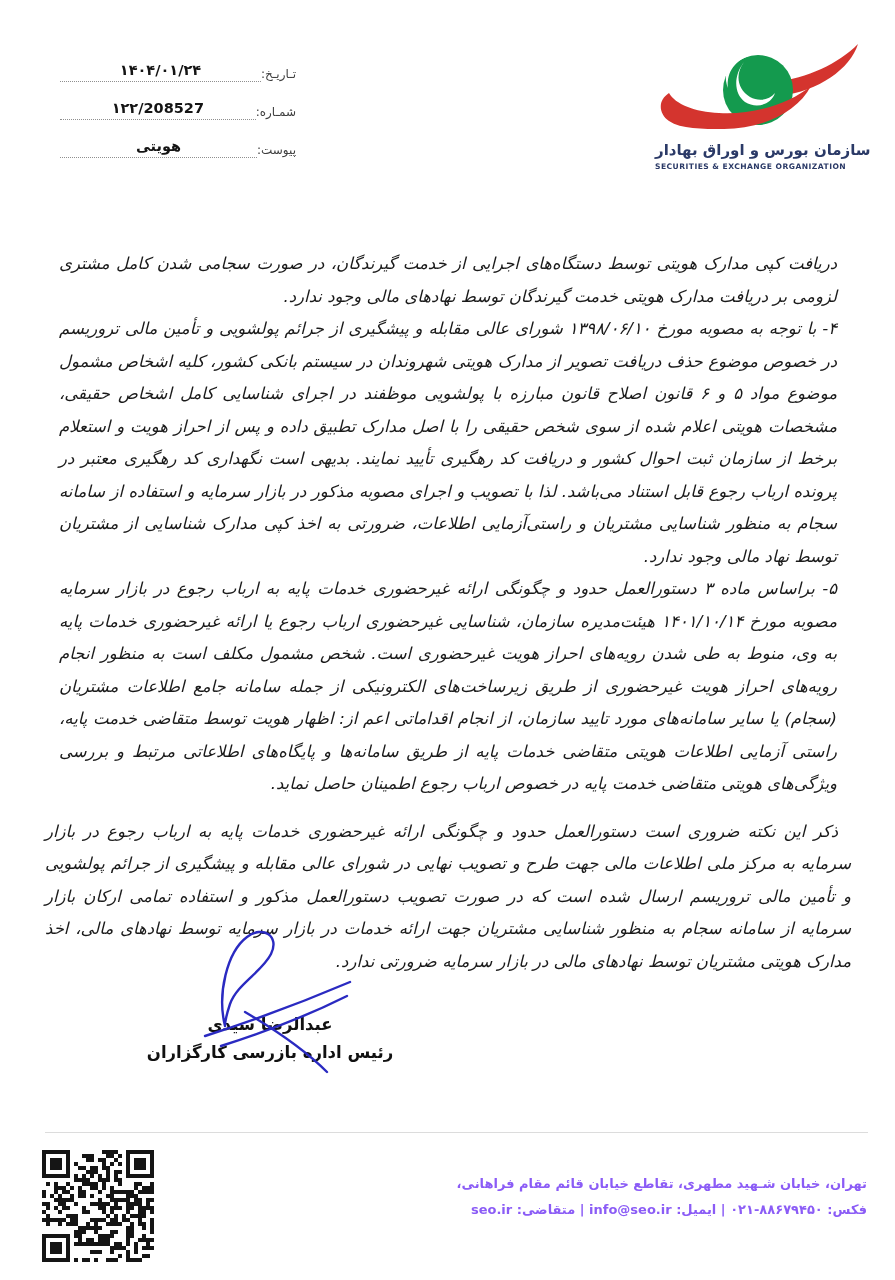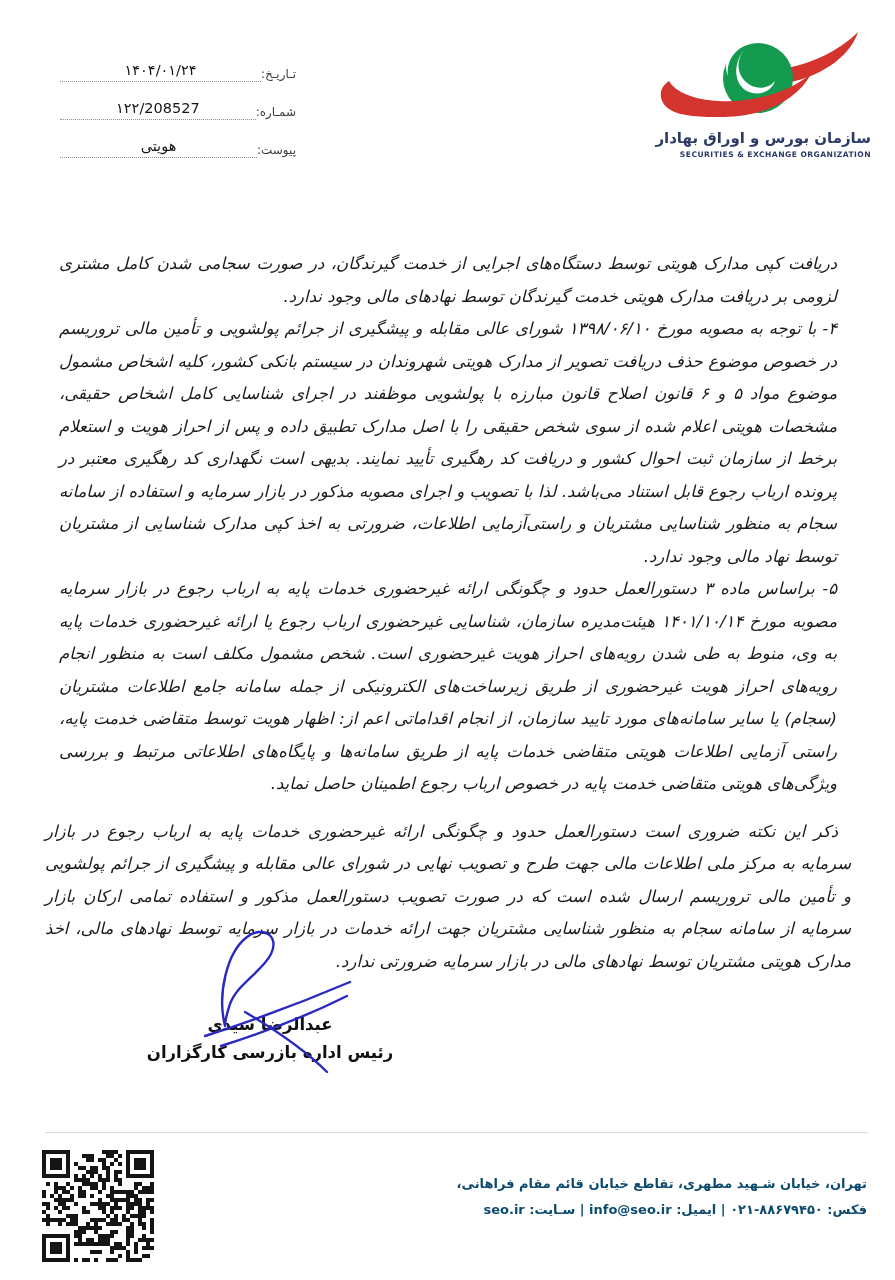--- a/index.html
+++ b/index.html
@@ -5,25 +5,25 @@
   html,body{margin:0;padding:0;background:#ffffff;}
   .page{
     position:relative;width:895px;height:1280px;background:#fff;overflow:hidden;
     font-family:"DejaVu Sans",sans-serif;
   }
   
   .meta{position:absolute;top:57px;left:58px;width:238px;}
   .meta-row{display:flex;direction:rtl;align-items:flex-end;height:25px;margin-bottom:13px;}
   .meta-label{font-size:12px;color:#3f3f3f;white-space:nowrap;padding-bottom:1px;}
   .meta-value{
-    flex:1;text-align:center;font-weight:normal;font-size:14.5px;color:#141414;
+    flex:1;text-align:center;font-weight:bold;font-size:14.5px;color:#141414;
     border-bottom:1px dotted #8f8f8f;padding-bottom:3px;margin-left:2px;direction:rtl;
   }
   
-  .logo{position:absolute;top:28px;right:24px;width:216px;text-align:right;}
+  .logo{position:absolute;top:40px;right:24px;width:216px;text-align:left;}
   .logo svg{display:block;margin:0 auto;}
   .logo-fa{font-size:15px;font-weight:bold;color:#2b3a67;direction:rtl;margin-top:1px;}
   .logo-en{font-size:7.6px;font-weight:bold;color:#2b3a67;letter-spacing:.45px;margin-top:3px;}
   
   .body-text{
     position:absolute;top:210px;left:59px;width:778px;
     direction:rtl;text-align:justify;text-align-last:right;
     font-style:italic;font-size:16.5px;line-height:32.5px;color:#1a1a1a;margin-top:38px;
   }
   .body-text p{margin:0;}
@@ -33,21 +33,21 @@
   .sig-block{
     position:absolute;left:115px;top:1011px;width:310px;text-align:center;
     direction:rtl;font-weight:bold;color:#111;
   }
   .sig-name,.sig-title{font-size:16.5px;line-height:28px;}
   
   .divider{position:absolute;top:1132px;left:45px;width:823px;height:1px;background:#dcdcdc;}
   .qr{position:absolute;left:42px;top:1150px;width:112px;height:112px;}
   .address{
     position:absolute;top:1171px;right:28px;direction:rtl;text-align:right;
-    font-size:13px;line-height:25.5px;color:#0c4a6e;font-weight:600;
+    font-size:13px;line-height:25.5px;color:#8b5cf6;font-weight:600;
   }
   .address .num{font-weight:600;}
 </style>
 </head>
 <body>
 
 <div class="page">
 
   <div class="meta">
     <div class="meta-row">
@@ -387,17 +387,17 @@
       <rect x="84" y="0" width="28" height="28" fill="#151515"></rect>
       <rect x="88" y="4" width="20" height="20" fill="#ffffff"></rect>
       <rect x="92" y="8" width="12" height="12" fill="#151515"></rect>
       <rect x="0" y="84" width="28" height="28" fill="#151515"></rect>
       <rect x="4" y="88" width="20" height="20" fill="#ffffff"></rect>
       <rect x="8" y="92" width="12" height="12" fill="#151515"></rect>
     </svg>
   <div class="address">
     <div>تهران، خیابان شـهید مطهری، تقاطع خیابان قائم مقام فراهانی،</div>
     <div>
-      <span>فکس: </span><span class="num" dir="ltr">۰۲۱-۸۸۶۷۹۴۵۰</span><span> | ایمیل: </span><span class="num" dir="ltr">info@seo.ir</span><span> | سـایت: </span><span class="num" dir="ltr">seo.ir</span>
+      <span>فکس: </span><span class="num" dir="ltr">۰۲۱-۸۸۶۷۹۴۵۰</span><span> | ایمیل: </span><span class="num" dir="ltr">info@seo.ir</span><span> | متقاضی: </span><span class="num" dir="ltr">seo.ir</span>
     </div>
   </div>
 
 </div>
 
 </body></html>

